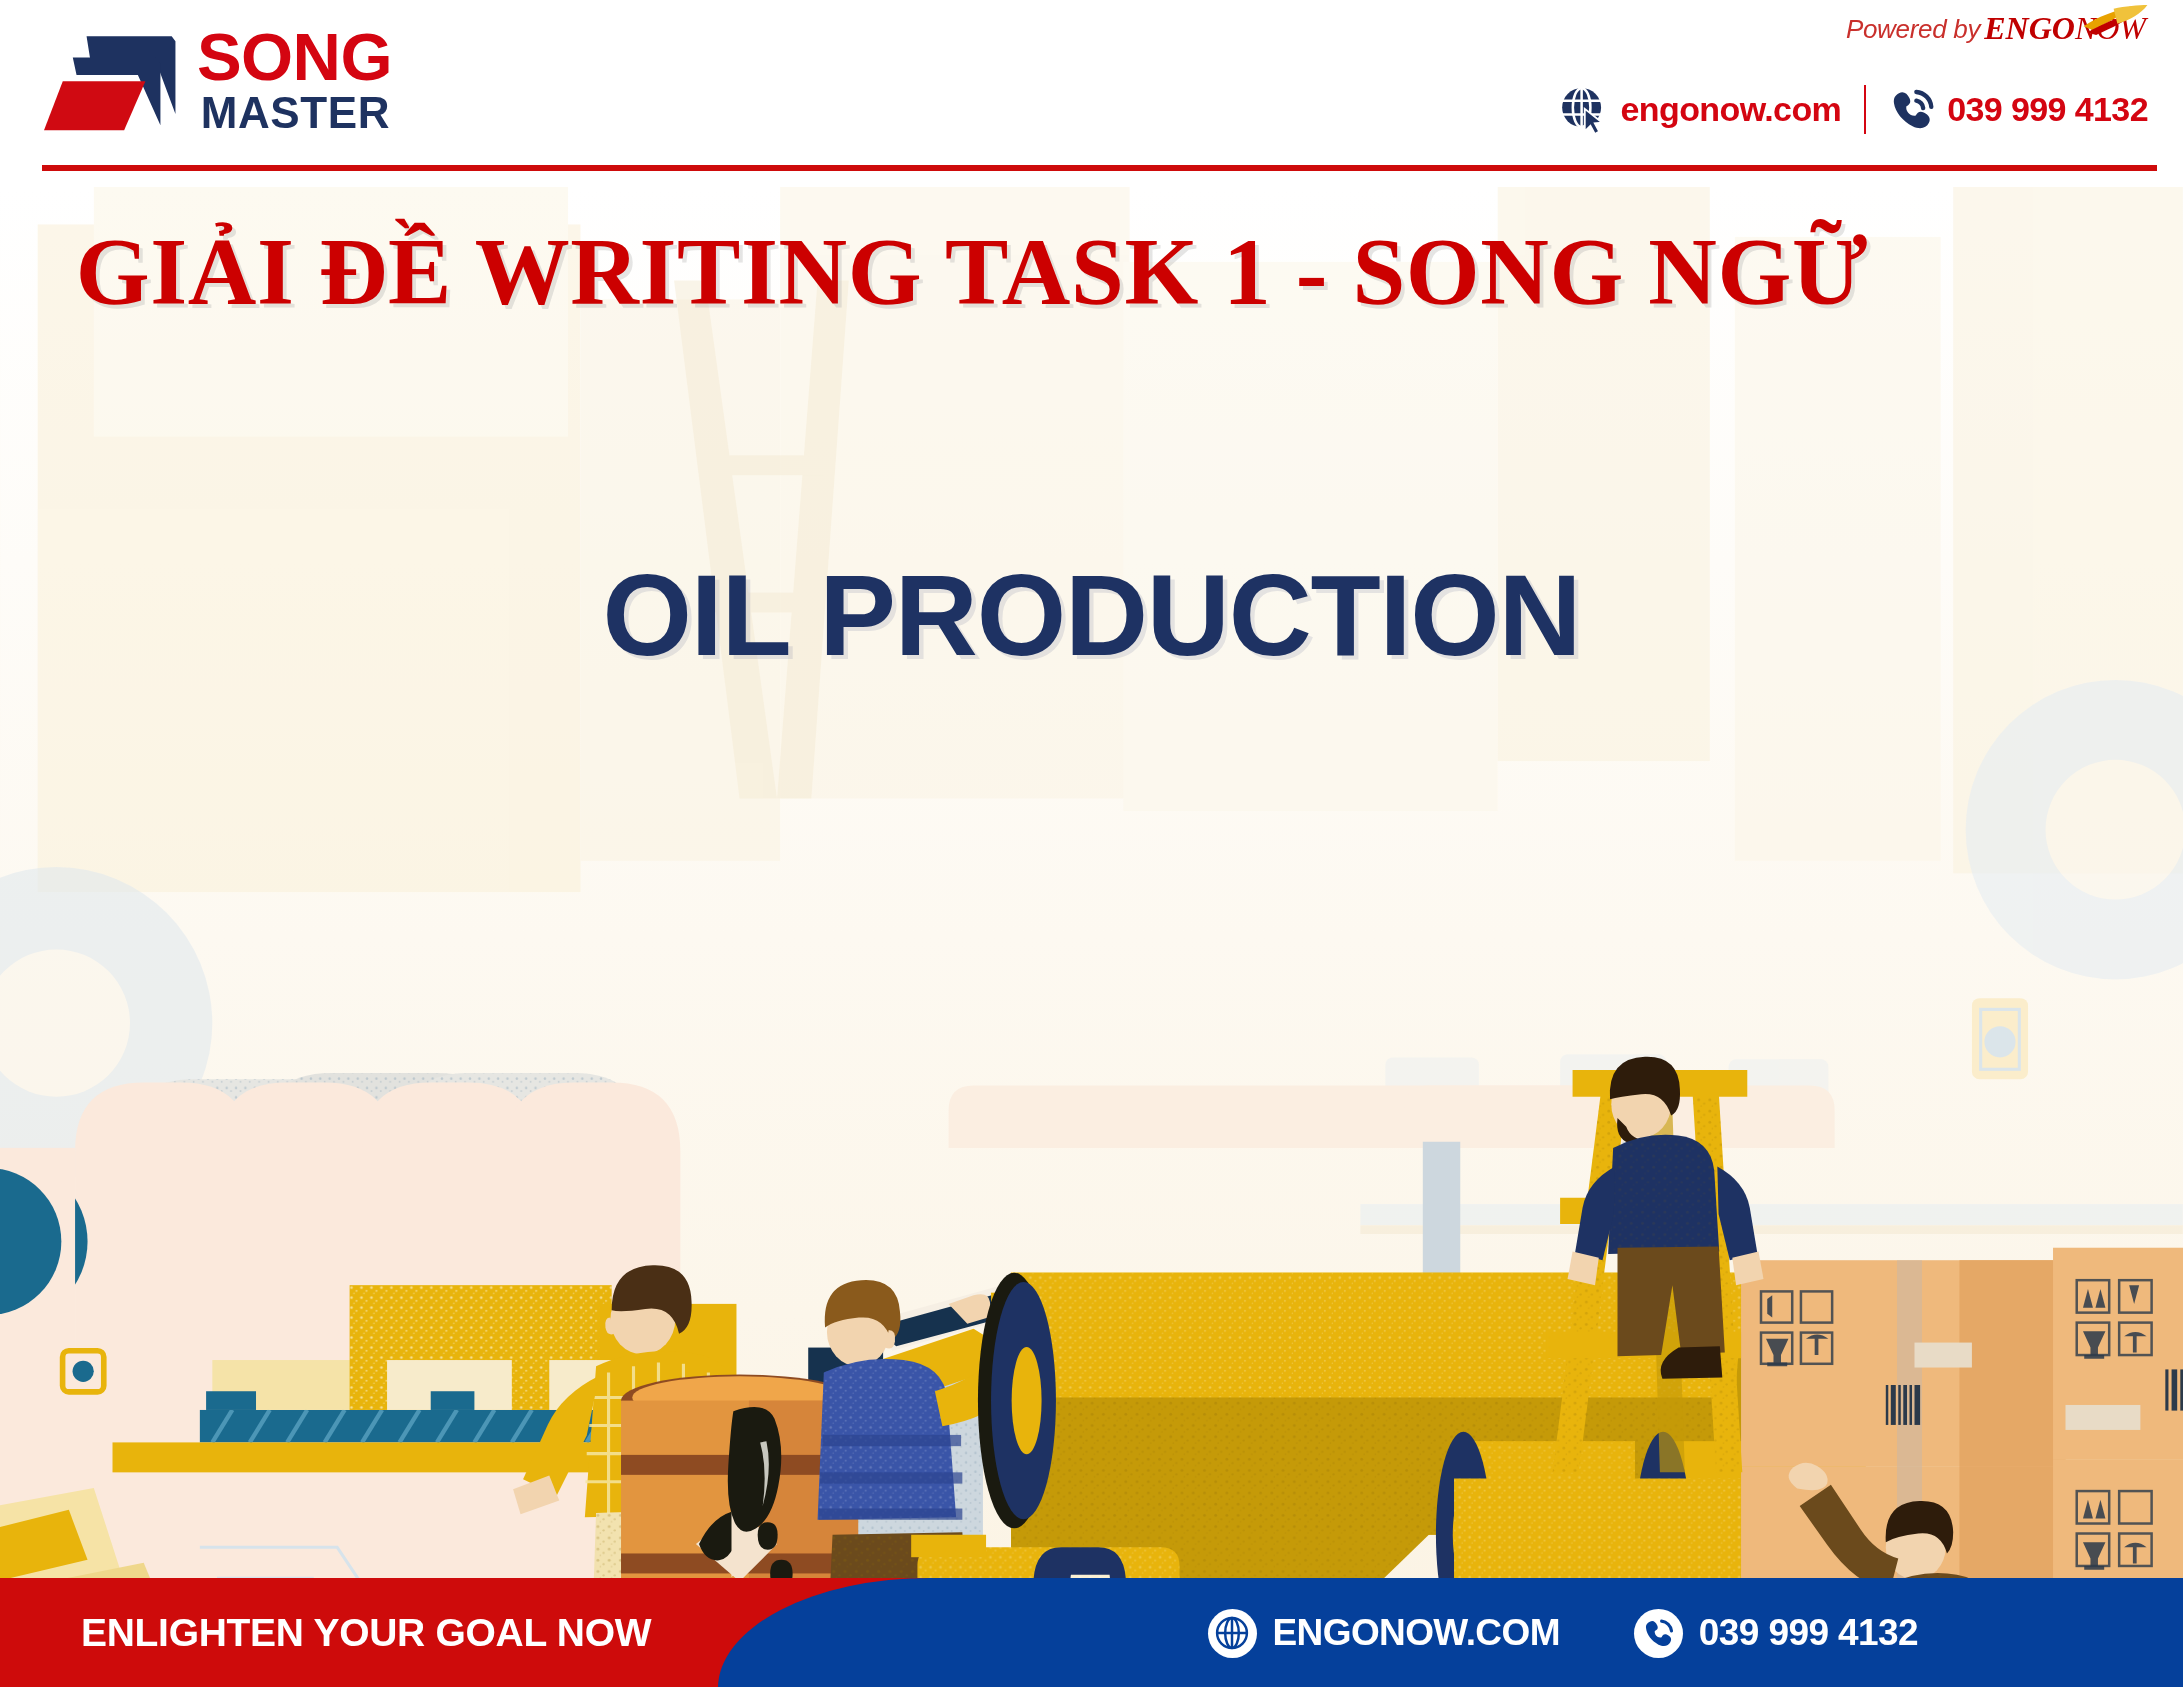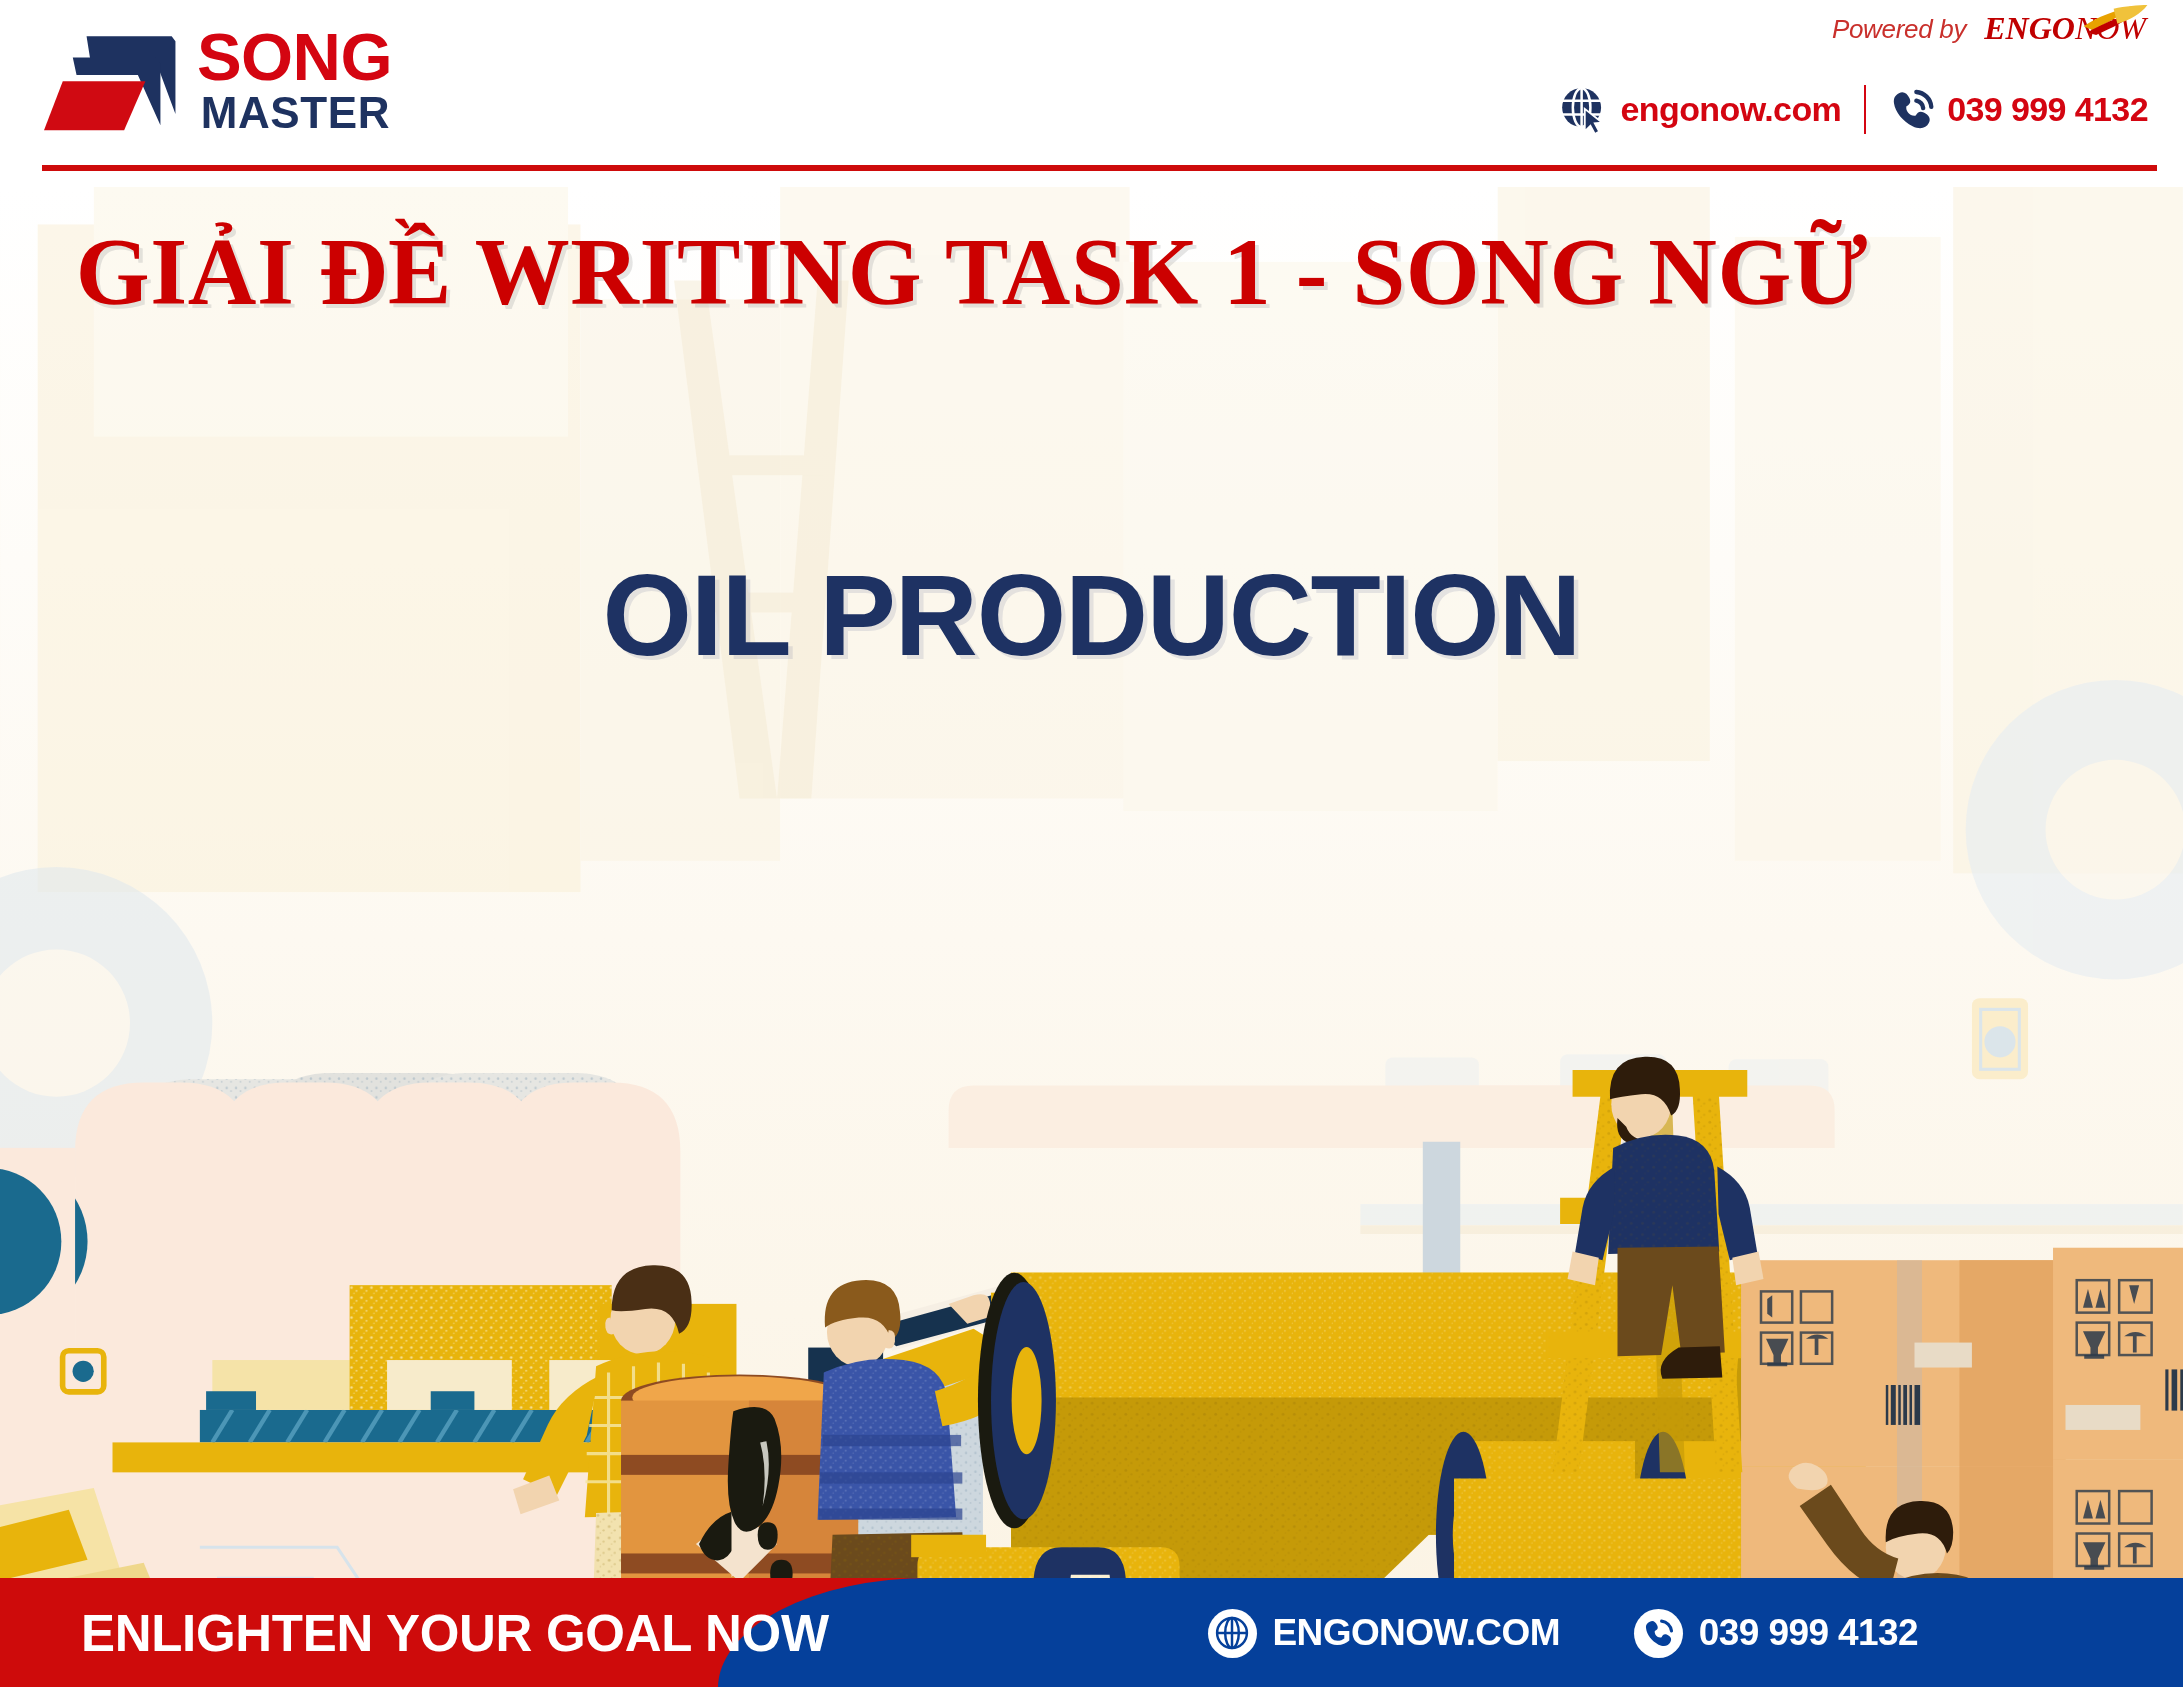--- a/index.html
+++ b/index.html
@@ -10,21 +10,21 @@
   #header { position:absolute; left:0; top:0; width:2183px; height:187px; background:#fff; z-index:60; }
 
   #logo-block { position:absolute; left:44px; top:11.2px; width:387px; height:137px; }
   #logo-mark { position:absolute; left:0px; top:13.7px; width:169px; height:119px; }
   #logo-text { position:absolute; left:153px; top:12.5px; width:250px; height:125px; }
   #logo-ielts { font-size:67px; font-weight:bold; color:#D40511; letter-spacing:-0.6px; line-height:0.98; font-family:"Liberation Sans", sans-serif; }
   #logo-master { font-size:44px; font-weight:bold; color:#1E3260; letter-spacing:0.6px; line-height:1.0; margin-top:2px; margin-left:3.7px; font-family:"Liberation Sans", sans-serif; }
 
   #powered-block { position:absolute; right:37px; top:13.7px; display:flex; align-items:flex-start;font-style:italic; }
   #powered-by { font-size:26px; color:#C9302C; font-family:"Liberation Sans", sans-serif; letter-spacing:-0.3px; }
-  #engo-word { font-size:32px; color:#C00000; font-family:"Liberation Serif", serif; font-weight:bold; line-height:0.88; margin-left:18px;}
+  #engo-word { font-size:32px; color:#C00000; font-family:"Liberation Serif", serif; font-weight:bold; line-height:0.88; margin-left:4px;}
   #now-word { font-size:32px; color:#C00000; font-family:"Liberation Serif", serif; font-weight:normal; line-height:0.88; }
   #engo-swoosh { position:absolute; right:-3.7px; top:-8.7px; width:69px; height:35px; }
 
   #contact-row { position:absolute; right:35px; top:85px; display:flex; align-items:center; gap:17.5px; }
   .contact-item { display:flex; align-items:center; gap:12.5px; }
   .contact-text { font-size:34px; font-weight:bold; color:#D40511; font-family:"Liberation Sans", sans-serif; letter-spacing:-0.6px; }
   #contact-sep { width:2.5px; height:49px; background:#D40511; margin:0 5px; }
 
   #header-rule { position:absolute; left:42px; top:165px; width:2115px; height:5.6px; background:#CE0B0B; z-index:60; }
 
@@ -52,21 +52,21 @@
   
   #scene { position:absolute; left:0; top:187px; width:2183px; height:1500px; overflow:hidden; z-index:10;
            background:linear-gradient(180deg,#ffffff 0%,#fdfaf2 22%,#fdf8ef 55%,#fbf6ee 100%); }
 
   
   #footer { position:absolute; left:0; bottom:0; width:2183px; height:110px; z-index:70; }
   #footer-red { position:absolute; left:0; bottom:0; width:1248px; height:110px; background:#CE0B0B; }
   #footer-blue { position:absolute; left:718px; bottom:0; width:1465px; height:110px; background:#05409B;
                  border-top-left-radius:212px 110px; }
   #footer-left-text { position:absolute; left:81px; bottom:0; height:110px; display:flex; align-items:center;
-                      color:#fff; font-size:51px; font-weight:bold; font-family:"Liberation Sans", sans-serif; letter-spacing:-0.3px; }
+                      color:#fff; font-size:39px; font-weight:bold; font-family:"Liberation Sans", sans-serif; letter-spacing:-0.3px; }
   #footer-right { position:absolute; right:265px; bottom:0; height:110px; display:flex; align-items:center; gap:74px; }
   .footer-item { display:flex; align-items:center; gap:16px; }
   .footer-text { color:#fff; font-size:37px; font-weight:bold; font-family:"Liberation Sans", sans-serif; letter-spacing:-0.6px; }
   .footer-badge { width:49px; height:49px; border-radius:50%; background:#fff; display:flex; align-items:center; justify-content:center; }
 </style>
 </head>
 <body>
 
 <div id="header">
 

